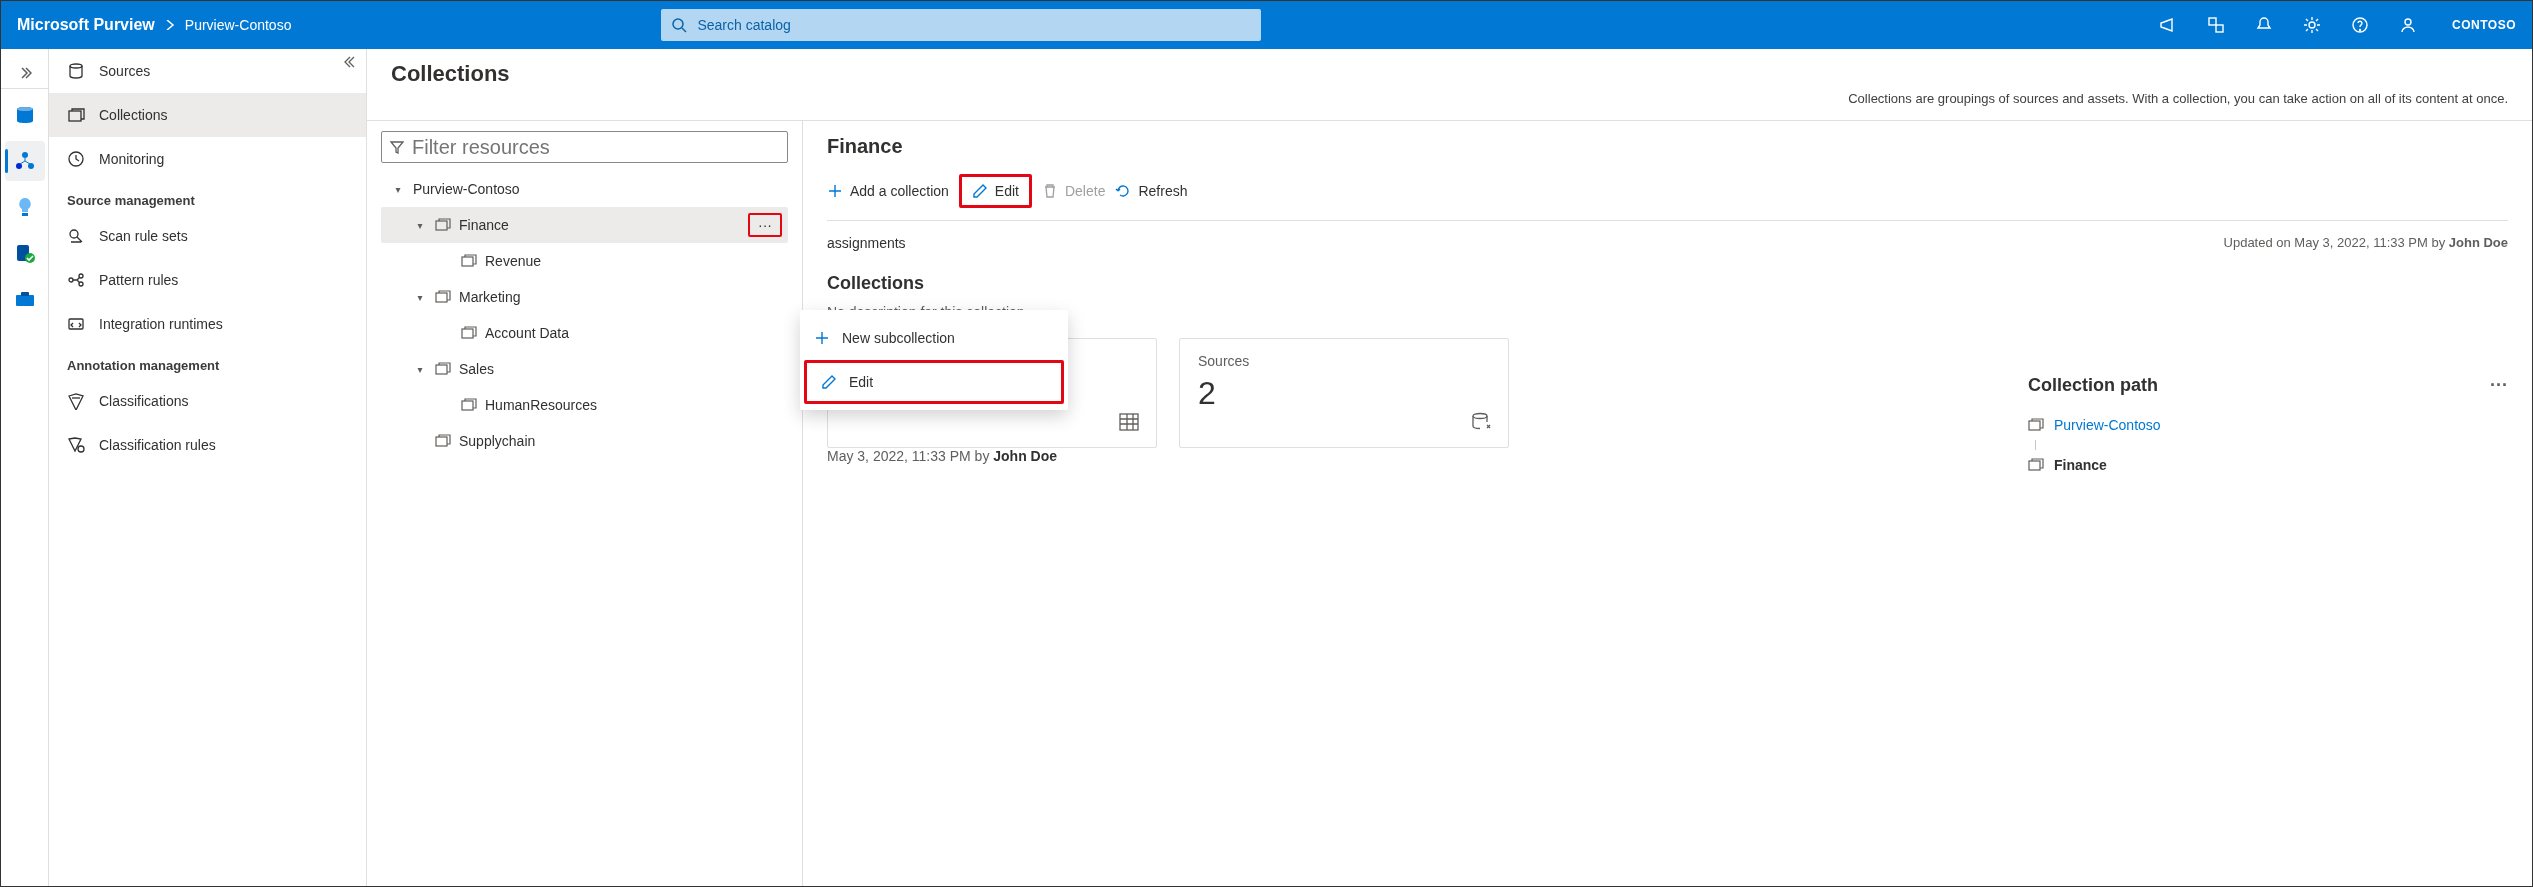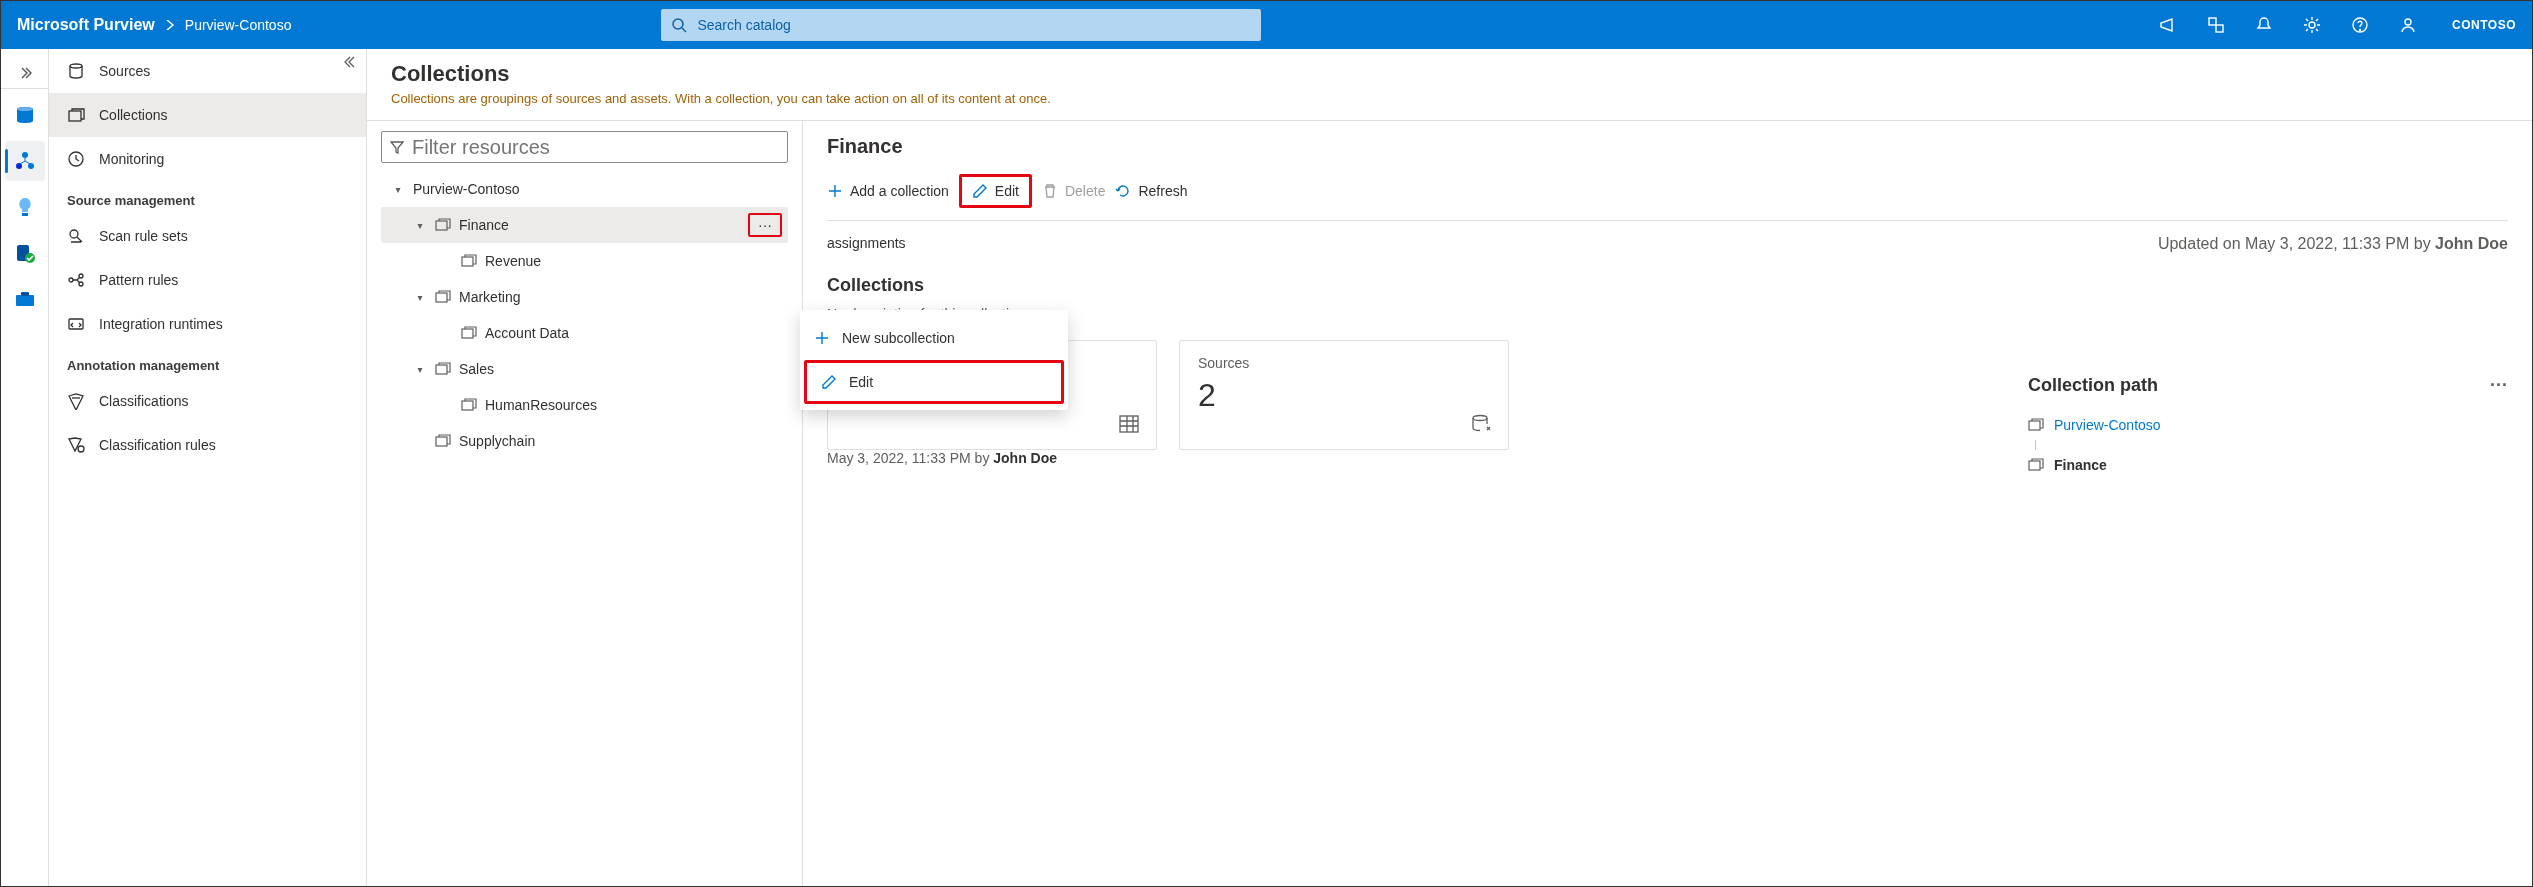--- a/index.html
+++ b/index.html
@@ -32,21 +32,21 @@
   .sidebar { width:318px; border-right:1px solid #e1dfdd; background:#fff; flex-shrink:0; position:relative; }
   .sidebar-collapse { position:absolute; top:6px; right:8px; cursor:pointer; color:#605e5c; font-size:14px; }
   .nav-item { display:flex; align-items:center; gap:14px; height:44px; padding:0 18px; cursor:pointer; color:#323130; }
   .nav-item.sel { background:#edebe9; font-weight:400; }
   .nav-group { font-size:13px; color:#3c3c3c; padding:12px 18px 6px; font-weight:600; }
 
   
   .main { flex:1; display:flex; flex-direction:column; min-width:0; }
   .page-header { padding:12px 24px 14px; border-bottom:1px solid #e1dfdd; }
   .page-title { font-size:22px; font-weight:600; margin:0 0 4px; }
-  .page-sub { font-size:13px; color:#a16207; }
+  .page-sub { font-size:13px; color:#404040;text-align:right; }
   .split { display:flex; flex:1; min-height:0; }
 
   
   .tree-col { width:436px; border-right:1px solid #e1dfdd; padding:10px 14px; flex-shrink:0; }
   .filter-box { display:flex; align-items:center; border:1px solid #8a8886; height:32px; padding:0 8px; border-radius:2px; margin-bottom:8px; color:#605e5c; }
   .filter-box input { border:none; outline:none; font-size:20px; flex:1; margin-left:6px; }
   .tree-row { display:flex; align-items:center; height:36px; gap:8px; cursor:pointer; padding-right:6px; border-radius:2px; position:relative; }
   .tree-row.sel { background:#edebe9; }
   .tw { width:14px; display:flex; justify-content:center; color:#605e5c; font-size:10px; }
   .col-icon { width:16px; height:16px; }
@@ -62,21 +62,21 @@
 
   
   .detail { flex:1; padding:14px 24px 20px; overflow:auto; }
   .detail-title { font-size:20px; font-weight:600; margin:0; }
   .detail-sub { display:flex; align-items:center; gap:8px; color:#605e5c; font-size:13px; margin-top:6px; }
   .cmd-bar { display:flex; align-items:center; gap:10px; padding:12px 0; color:#323130; font-size:14px; border-bottom:1px solid #e1dfdd; margin-top:4px; }
   .cmd { display:flex; align-items:center; gap:7px; cursor:pointer; }
   .cmd.dis { color:#a19f9d; cursor:default; }
   .cmd.hl { border:3px solid #e30613; padding:6px 10px; border-radius:2px; }
   .tab-row { display:flex; gap:32px; padding:14px 0 0; font-size:14px; color:#323130; }
-  .meta-line { margin-left:auto; font-size:16px; color:#605e5c; }
+  .meta-line { margin-left:auto; font-size:13px; color:#605e5c; }
   .section-h { font-size:18px; font-weight:600; margin:22px 0 10px; }
   .muted { color:#605e5c; }
   .cards { display:flex; gap:22px; margin-top:18px; }
   .card { border:1px solid #e1dfdd; padding:14px 18px; width:330px; height:110px; position:relative; border-radius:2px; }
   .card-label { font-size:14px; color:#605e5c; }
   .card-val { font-size:32px; margin-top:6px; }
   .card-ico { position:absolute; right:16px; bottom:14px; color:#605e5c; }
   .path-col { position:absolute; right:24px; top:254px; width:480px; }
   .path-h { font-size:18px; font-weight:600; display:flex; align-items:center; }
   .path-h .dots { margin-left:auto; color:#605e5c; cursor:pointer; }

